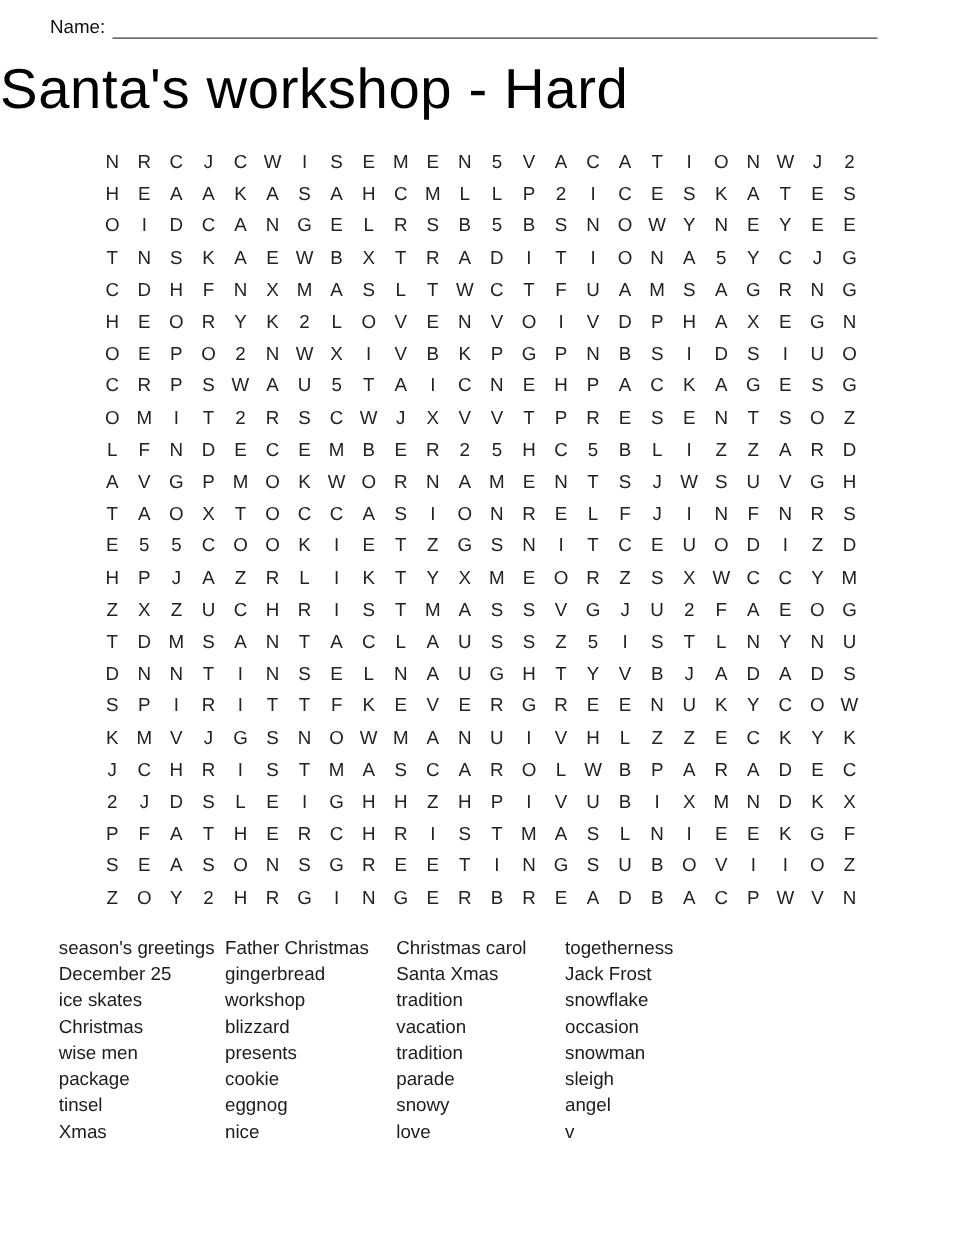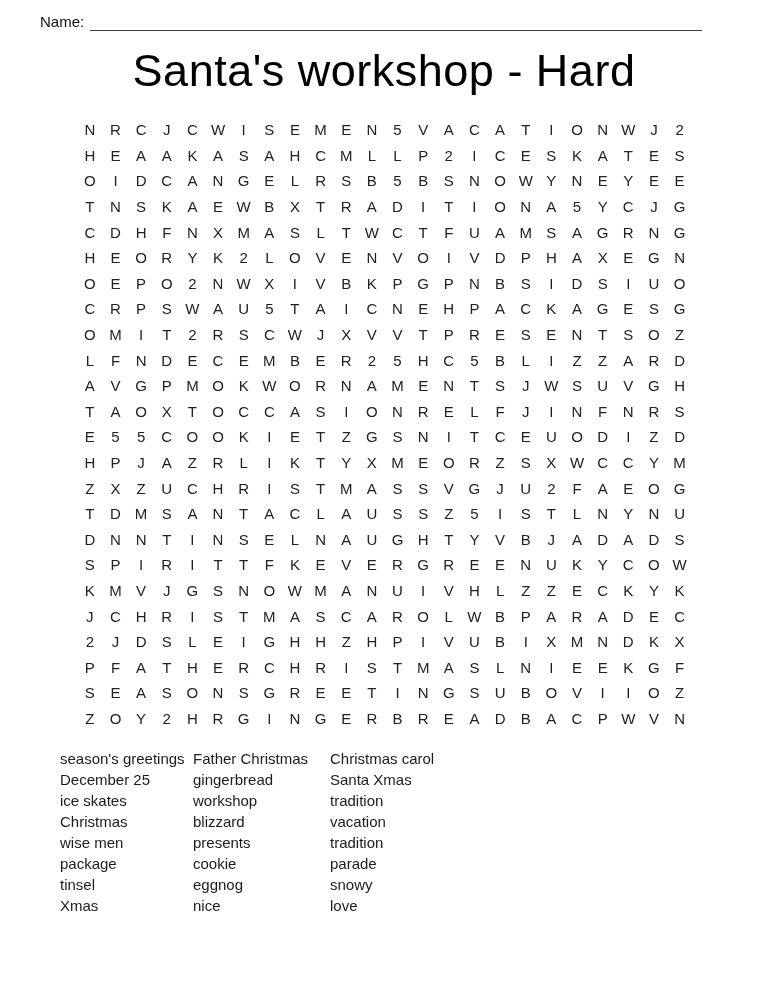--- a/index.html
+++ b/index.html
@@ -38,21 +38,21 @@
     height: 17px;
     border-bottom: 1.5px solid #3c3c3c;
   }
 
   
   .title {
     position: absolute;
     left: 0;
     top: 33px;
     width: 768px;
-    text-align: center;
+    text-align: left;
     font-size: 45px;
     font-weight: 400;
     color: #000000;
     letter-spacing: 0.5px;
   }
 
   
   .grid {
     position: absolute;
     left: 77px;
@@ -69,21 +69,21 @@
     display: flex;
     align-items: center;
     justify-content: center;
     font-size: 15px;
     color: #222222;
   }
 
   
   .word-list {
     position: absolute;
-    left: 60px;
+    left: 47px;
     top: 736px;
     width: 690px;
     display: flex;
   }
   .word-col { width: 135px; }
   .word-col:nth-child(1) { width: 133px; }
   .word-col:nth-child(2) { width: 137px; }
   .word-item {
     font-size: 15px;
     line-height: 21px;
@@ -754,15 +754,25 @@
       <div class="word-col">
         <div class="word-item">Christmas carol</div>
         <div class="word-item">Santa Xmas</div>
         <div class="word-item">tradition</div>
         <div class="word-item">vacation</div>
         <div class="word-item">tradition</div>
         <div class="word-item">parade</div>
         <div class="word-item">snowy</div>
         <div class="word-item">love</div>
       </div>
+      <div class="word-col">
+        <div class="word-item">togetherness</div>
+        <div class="word-item">Jack Frost</div>
+        <div class="word-item">snowflake</div>
+        <div class="word-item">occasion</div>
+        <div class="word-item">snowman</div>
+        <div class="word-item">sleigh</div>
+        <div class="word-item">angel</div>
+        <div class="word-item">v</div>
+      </div>
     </div>
 
 </div>
 
 </body></html>

